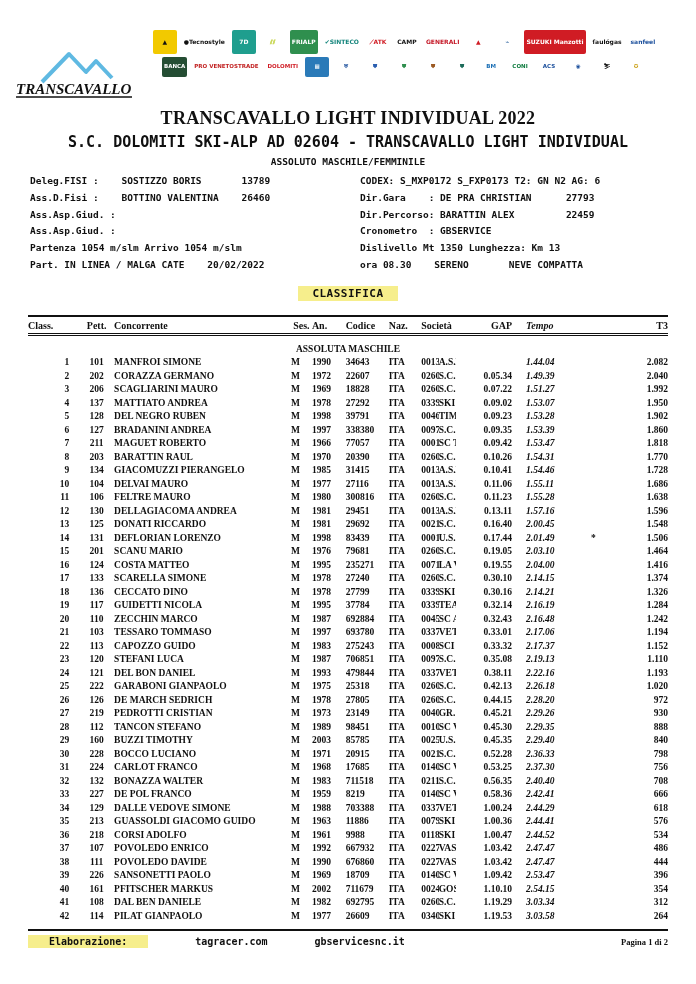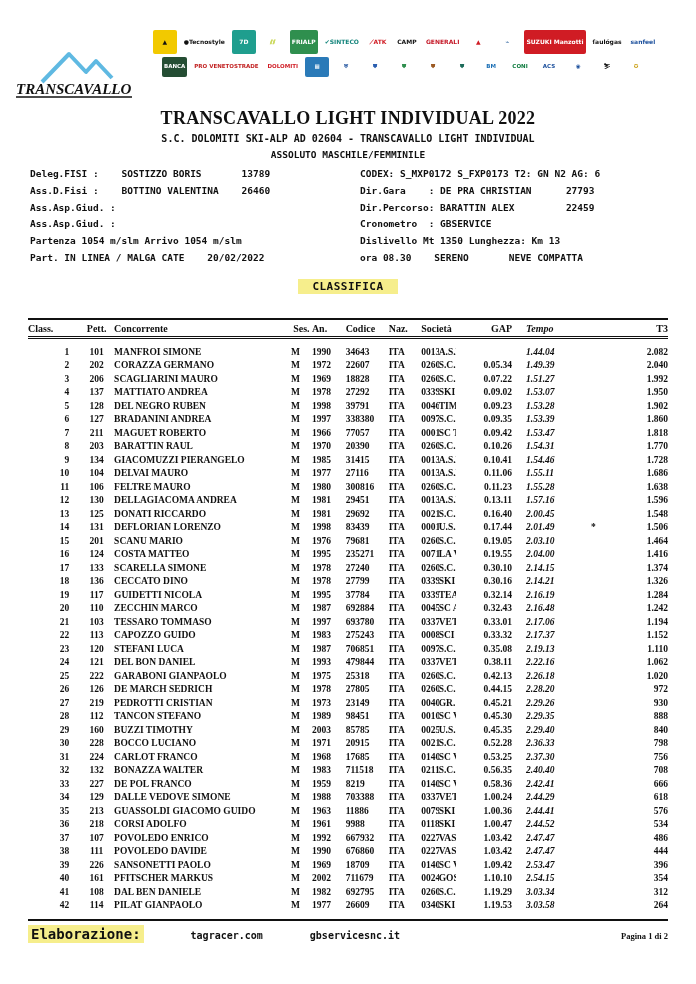--- a/index.html
+++ b/index.html
@@ -12,30 +12,30 @@
   .sponsor-row{display:flex;justify-content:center;align-items:center;gap:5px;flex-wrap:nowrap;}
   .logo{display:inline-flex;align-items:center;justify-content:center;
         font-family:"DejaVu Sans",sans-serif;font-weight:bold;font-size:6px;
         height:24px;min-width:20px;padding:0 2px;border-radius:2px;overflow:hidden;
         letter-spacing:0;line-height:1;text-align:center;}
   .sponsor-row.r2 .logo{height:20px;font-size:5.5px;}
   
   .title{font-family:"Liberation Serif",serif;font-weight:bold;font-size:18px;
          text-align:center;margin:6px 0 4px 0;letter-spacing:.3px;}
   .mono{font-family:"DejaVu Sans Mono",monospace;font-weight:bold;}
-  .subtitle{font-size:10px;text-align:center;margin-top:2px;}
+  .subtitle{font-size:15px;text-align:center;margin-top:2px;}
   .category{font-size:9.5px;text-align:center;margin-top:5px;}
   
   .info{display:flex;padding:6px 12px 0 30px;}
   .infocol{display:flex;flex-direction:column;}
   .infocol.left{width:330px;}
   .infocol div{font-family:"DejaVu Sans Mono",monospace;font-weight:bold;font-size:9.5px;
                line-height:16.8px;white-space:pre;}
   
-  .classifica-wrap{text-align:center;margin:9px 0 24px 0;}
+  .classifica-wrap{text-align:center;margin:9px 0 14px 0;}
   .hl{background:#f6ee8c;}
   .classifica{font-size:11px;letter-spacing:.5px;padding:1px 14px;}
   
   table.results{width:640px;margin:0 auto;border-collapse:collapse;table-layout:fixed;
                 border-top:2px solid #111;}
   table.results th{font-family:"Liberation Serif",serif;font-weight:bold;font-size:10px;
                    padding:3px 0 2px 0;border-bottom:3px double #111;white-space:nowrap;overflow:hidden;}
   table.results td{font-family:"Liberation Serif",serif;font-weight:bold;font-size:9.5px;
                    line-height:13.5px;padding:0;white-space:nowrap;overflow:hidden;}
   .c0{width:34px;text-align:right;padding-right:10px!important;}
@@ -53,21 +53,21 @@
   .c12{width:56px;text-align:right;}
   th.c0{text-align:left;padding-left:2px;}
   th.c9{}
   th.c10{text-align:left;}
   th.c12{text-align:right;}
   tr.spacer td{height:7px;}
   td.section{font-size:10px;text-align:center;padding:2px 0 3px 0;}
   
   .footrule{width:640px;margin:6px auto 0 auto;border-top:2px solid #111;}
   .footer{width:640px;margin:4px auto 0 auto;display:flex;align-items:baseline;}
-  .footer .elab{font-size:14px;padding:1px 3px;}
+  .footer .elab{font-size:10px;padding:1px 21px;}
   .footer .flink{font-size:10px;margin-left:47px;}
   .footer .pagenum{margin-left:auto;font-family:"Liberation Serif",serif;
                    font-weight:bold;font-size:8.5px;}
   .brand svg text{font-family:"Liberation Serif",serif;font-weight:bold;font-style:italic;}
 </style>
 </head>
 <body>
 
 <div class="page">
 
@@ -158,20 +158,23 @@
           <th class="c10">Tempo</th>
           <th class="c11"></th>
           <th class="c12">T3</th>
         </tr>
       </thead>
     <tbody id="results-body">
         <tr class="spacer">
           <td colspan="13"></td>
         </tr>
         <tr>
+          <td colspan="13" class="section">ASSOLUTA MASCHILE</td>
+        </tr>
+        <tr>
           <td class="c0">1</td>
           <td class="c1">101</td>
           <td class="c2">MANFROI SIMONE</td>
           <td class="c3">M</td>
           <td class="c4">1990</td>
           <td class="c5">34643</td>
           <td class="c6">ITA</td>
           <td class="c7">00131</td>
           <td class="c8">A.S.D. CAURIOL</td>
           <td class="c9"></td>
@@ -515,21 +518,21 @@
           <td class="c2">DEL BON DANIEL</td>
           <td class="c3">M</td>
           <td class="c4">1993</td>
           <td class="c5">479844</td>
           <td class="c6">ITA</td>
           <td class="c7">03371</td>
           <td class="c8">VETTE FELTRINE SKI</td>
           <td class="c9">0.38.11</td>
           <td class="c10">2.22.16</td>
           <td class="c11"></td>
-          <td class="c12">1.062</td>
+          <td class="c12">1.193</td>
         </tr>
         <tr>
           <td class="c0">25</td>
           <td class="c1">222</td>
           <td class="c2">GARABONI GIANPAOLO</td>
           <td class="c3">M</td>
           <td class="c4">1975</td>
           <td class="c5">25318</td>
           <td class="c6">ITA</td>
           <td class="c7">02604</td>

